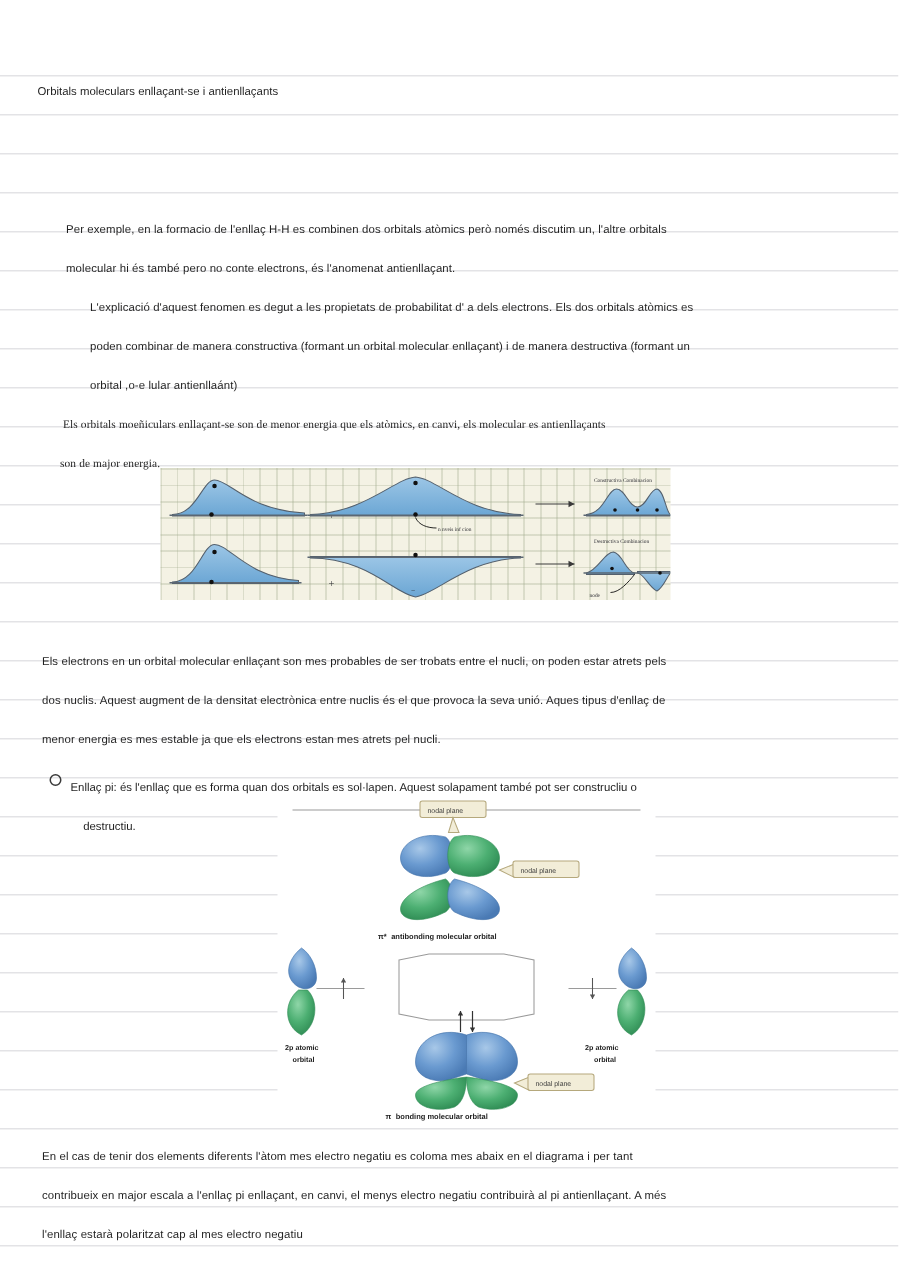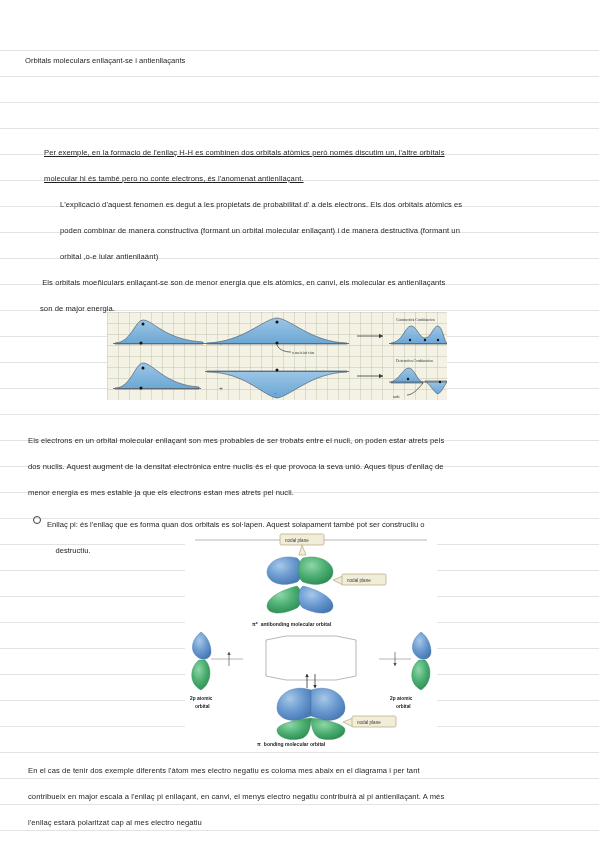--- a/index.html
+++ b/index.html
@@ -94,28 +94,28 @@
     <div style="top: 778px; background: rgb(227, 227, 230);"></div>
     <div style="top: 804px; background: rgb(227, 227, 230);"></div>
     <div style="top: 830px; background: rgb(227, 227, 230);"></div>
   </div>
 
 <div id="page">
 
   <div class="title">Orbitals moleculars enllaçant-se i antienllaçants</div>
 
 
-  <div class="para" style="left:44px;top:140px;width:530px;text-decoration:underline;">Per exemple, en la formacio de l'enllaç H-H es combinen dos orbitals atòmics però només discutim un, l'altre orbitals
+  <div class="para" style="left:44px;top:140px;width:530px;">Per exemple, en la formacio de l'enllaç H-H es combinen dos orbitals atòmics però només discutim un, l'altre orbitals
 molecular hi és també pero no conte electrons, és l'anomenat antienllaçant.</div>
 
   <div class="para" style="left:60px;top:192px;width:530px;">L'explicació d'aquest fenomen es degut a les propietats de probabilitat d' a dels electrons. Els dos orbitals atòmics es
 poden combinar de manera constructiva (formant un orbital molecular enllaçant) i de manera destructiva (formant un
 orbital ,o-e lular antienllaánt)</div>
 
-  <div class="para" style="left:40px;top:270px;width:535px;"> Els orbitals moeñiculars enllaçant-se son de menor energia que els atòmics, en canvi, els molecular es antienllaçants
+  <div class="para" style="left:40px;top:270px;width:535px;font-family:Liberation Serif, serif;"> Els orbitals moeñiculars enllaçant-se son de menor energia que els atòmics, en canvi, els molecular es antienllaçants
 son de major energia.</div>
 
   <div id="fig1">
     <svg width="340" height="88" viewBox="0 0 340 88" xmlns="http://www.w3.org/2000/svg">
       <defs>
         <linearGradient id="wf" x1="0" y1="0" x2="0" y2="1">
           <stop offset="0%" stop-color="#9cc6e6"></stop>
           <stop offset="100%" stop-color="#6ba6d4"></stop>
         </linearGradient>
       </defs>
@@ -278,17 +278,17 @@
         <rect x="167" y="184" width="44" height="11" rx="1.5" fill="#f2edd8" stroke="#b5a87c" stroke-width="0.7"></rect>
         <text x="172" y="191.8" class="lbl-callout">nodal plane</text>
       </g>
 
       <text x="72" y="214" class="lbl-cap">
         <tspan>π</tspan><tspan dx="3">bonding molecular orbital</tspan>
       </text>
     </svg>
   </div>
 
-  <div class="para" style="left:28px;top:758px;width:545px;">En el cas de tenir dos exemple diferents l'àtom mes electro negatiu es coloma mes abaix en el diagrama i per tant
+  <div class="para" style="left:28px;top:758px;width:545px;">En el cas de tenir dos elements diferents l'àtom mes electro negatiu es coloma mes abaix en el diagrama i per tant
 contribueix en major escala a l'enllaç pi enllaçant, en canvi, el menys electro negatiu contribuirà al pi antienllaçant. A més
 l'enllaç estarà polaritzat cap al mes electro negatiu</div>
 
 </div>
 
 </body></html>

